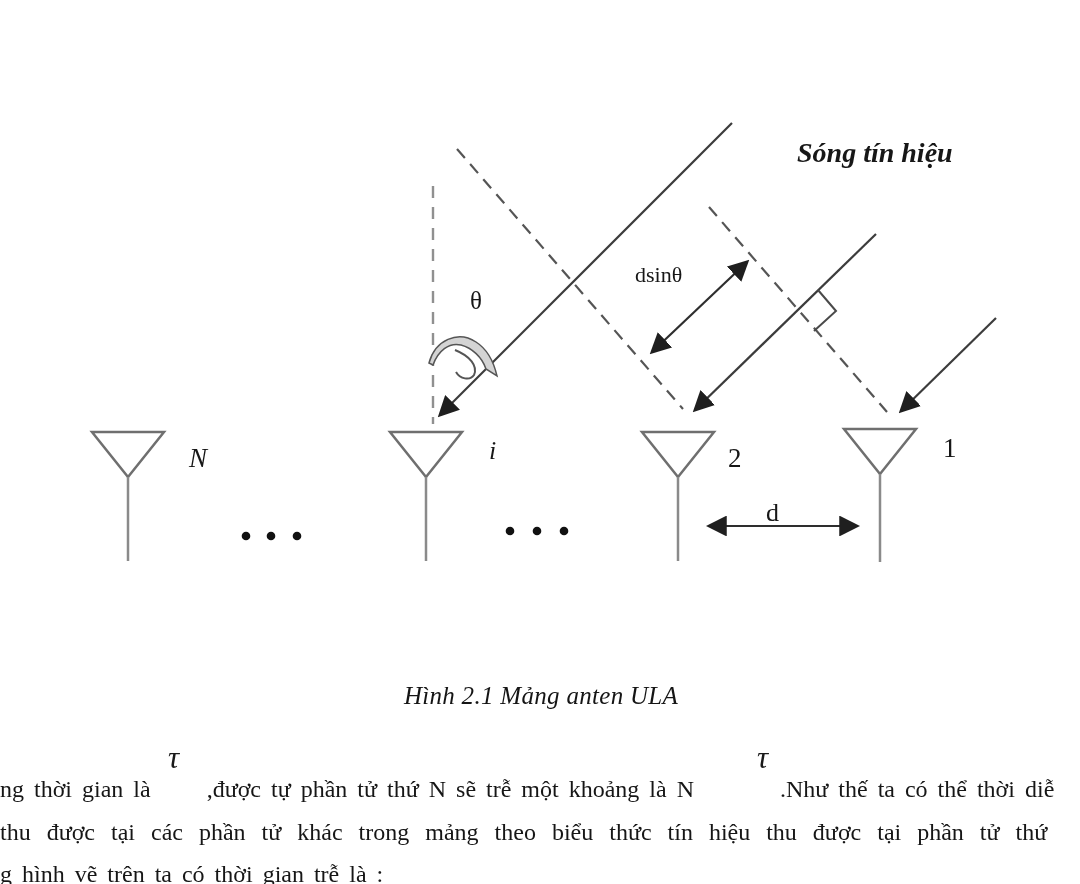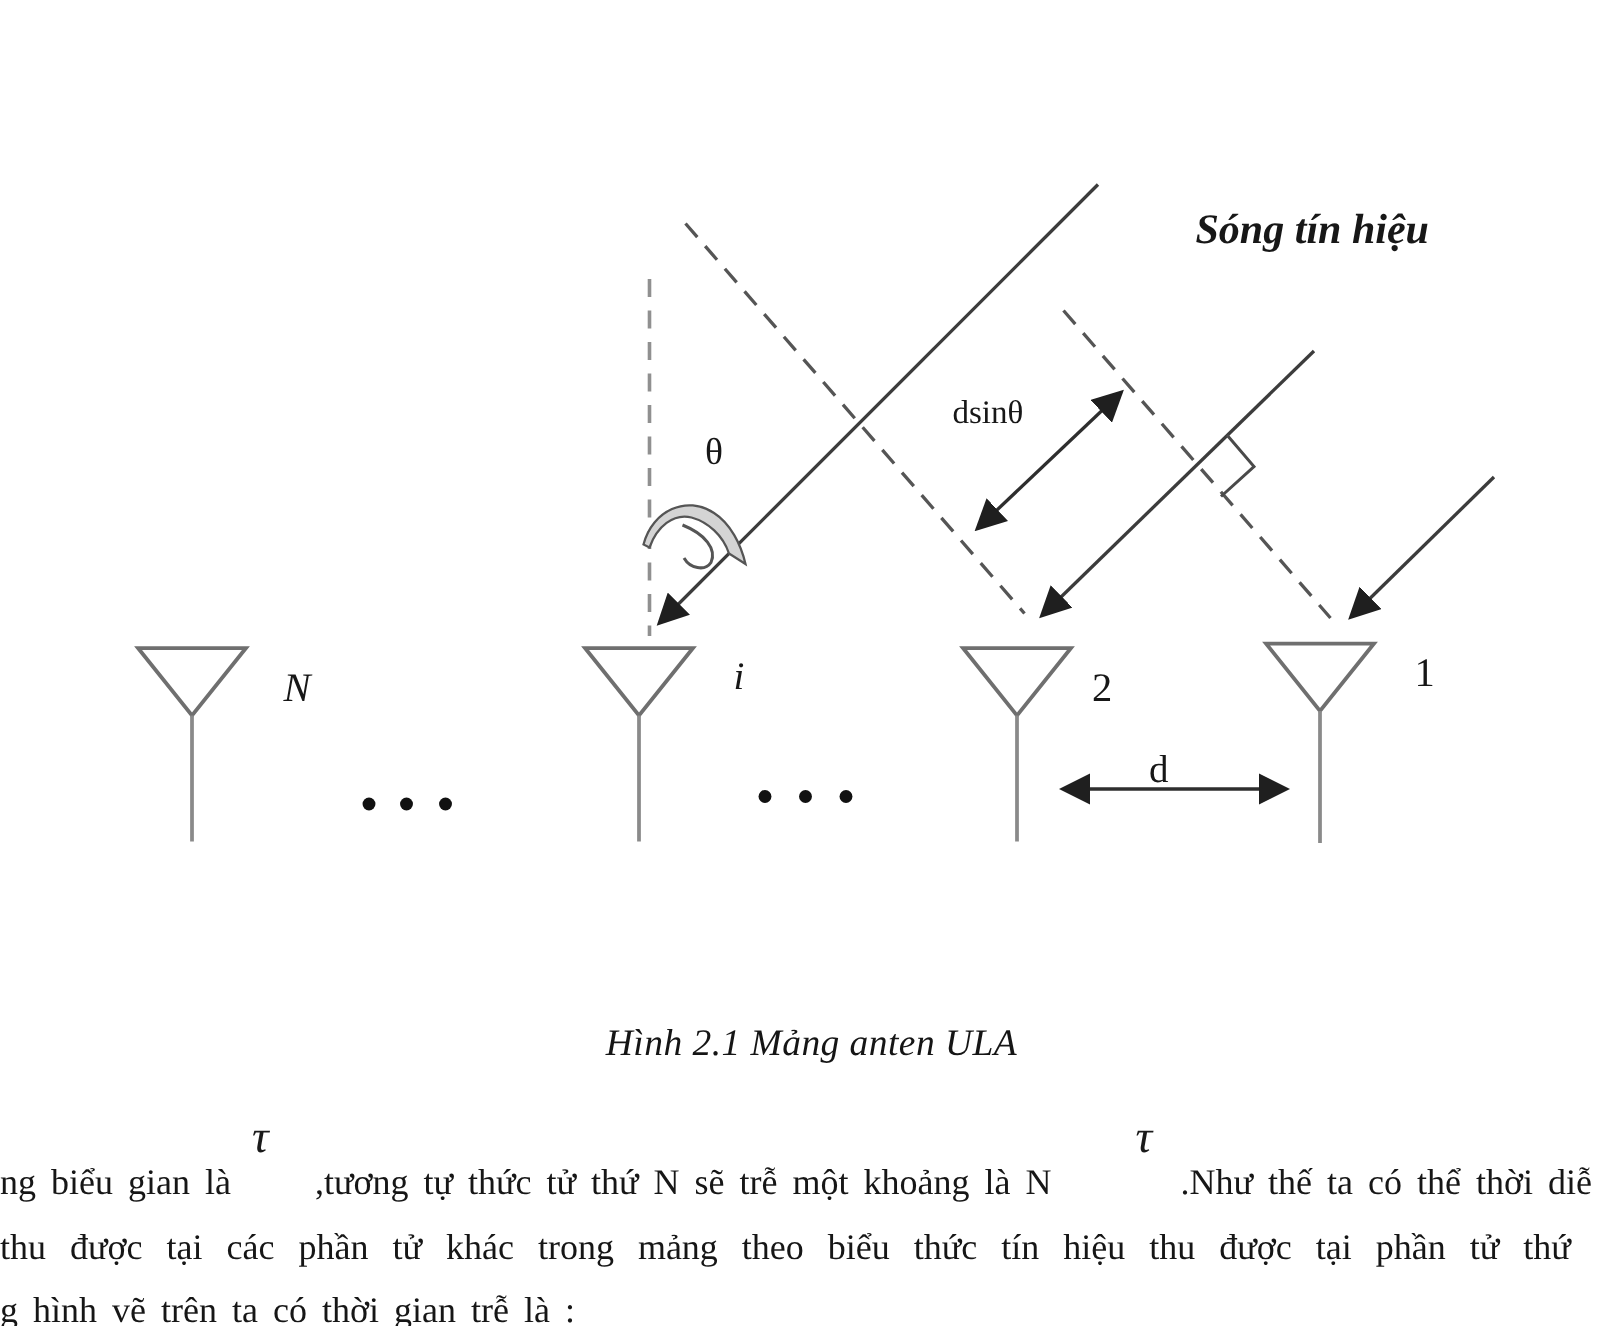--- a/index.html
+++ b/index.html
@@ -113,17 +113,17 @@
     <text x="489" y="459" font-size="26" class="lbl-italic">i</text>
     <text x="728" y="467" font-size="27">2</text>
     <text x="943" y="457" font-size="27">1</text>
   </svg>
 
   <div class="caption">Hình 2.1 Mảng anten ULA</div>
 
   <div class="tau tau1">τ</div>
   <div class="tau tau2">τ</div>
 
-  <div class="pline l1"><span>ng biểu gian là</span><span class="gap g1"></span><span>,tương tự thức tử thứ N sẽ trễ một khoảng là N</span><span class="gap g2"></span><span>.Như thế ta có thể thời diễ</span></div>
+  <div class="pline l1"><span>ng thời gian là</span><span class="gap g1"></span><span>,được tự phần tử thứ N sẽ trễ một khoảng là N</span><span class="gap g2"></span><span>.Như thế ta có thể thời diễ</span></div>
   <div class="pline l2">thu được tại các phần tử khác trong mảng theo biểu thức tín hiệu thu được tại phần tử thứ</div>
   <div class="pline l3">g hình vẽ trên ta có thời gian trễ là :</div>
 
 </div>
 
 </body></html>

